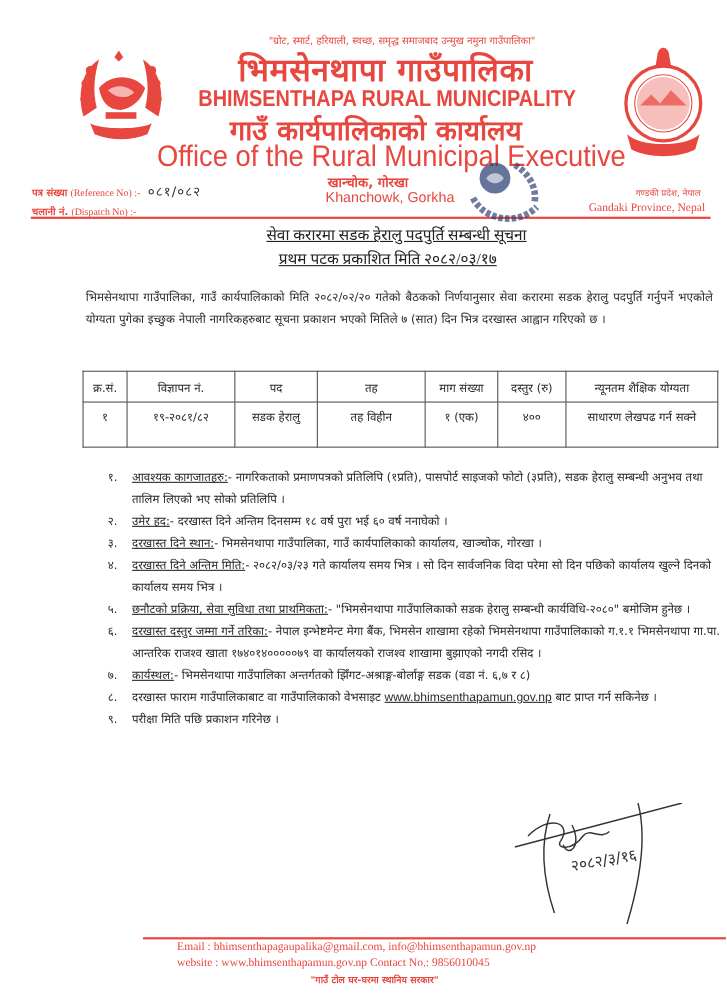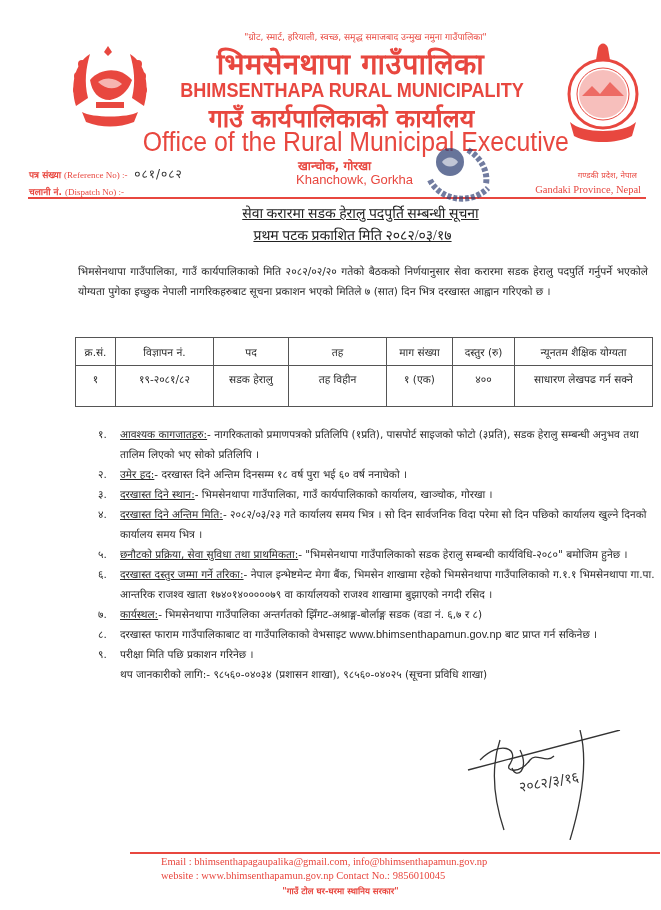--- a/index.html
+++ b/index.html
@@ -39,21 +39,21 @@
 
   table.posts { position: absolute; left: 75px; top: 337px; width: 578px; border-collapse: collapse; font-size: 10.5px; color: #2a2a2a; }
   table.posts td, table.posts th { border: 1px solid #555; text-align: center; font-weight: normal; padding: 0 3px; }
   table.posts th { height: 28px; }
   table.posts td { height: 41px; vertical-align: top; padding-top: 6px; }
 
   .items { position: absolute; left: 98px; top: 424px; width: 560px; font-size: 10.5px; color: #2a2a2a; }
   .item { position: relative; padding-left: 22px; line-height: 20px; margin-bottom: 0px; }
   .item .num { position: absolute; left: 0; top: 0; }
   .item .lbl { text-decoration: underline; }
-  .item a { color: #2a2a2a; font-family: "Liberation Sans", sans-serif; font-size: 11px; }
+  .item a { color: #2a2a2a; text-decoration: underline; font-family: "Liberation Sans", sans-serif; font-size: 11px; }
   .contact { padding-left: 22px; line-height: 20px; }
 
   .signature { position: absolute; left: 460px; top: 730px; width: 180px; height: 110px; }
 
   .footer-rule { position: absolute; left: 130px; width: 530px; top: 852px; height: 1.5px; background: #e8473f; }
   .footer-email { position: absolute; left: 161px; top: 856px; font-family: "Liberation Serif", serif; font-size: 10.5px; color: #e8473f; }
   .footer-web { position: absolute; left: 161px; top: 870px; font-family: "Liberation Serif", serif; font-size: 10.5px; color: #e8473f; }
   .footer-slogan { position: absolute; left: 0; width: 661px; top: 885px; text-align: center; font-size: 8.5px; color: #e8473f; font-weight: bold; padding-left: 20px; }
 </style>
 </head>
@@ -187,21 +187,20 @@
     <span class="lbl">कार्यस्थल:</span><span>- भिमसेनथापा गाउँपालिका अन्तर्गतको झिँगट-अश्राङ्ग-बोर्लाङ्ग सडक (वडा नं. ६,७ र ८)</span>
   </div>
   <div class="item">
     <span class="num">८.</span>
     <span>दरखास्त फाराम गाउँपालिकाबाट वा गाउँपालिकाको वेभसाइट </span><a>www.bhimsenthapamun.gov.np</a><span> बाट प्राप्त गर्न सकिनेछ ।</span>
   </div>
   <div class="item">
     <span class="num">९.</span>
     <span>परीक्षा मिति पछि प्रकाशन गरिनेछ ।</span>
   </div>
-  <div class="contact">थप जानकारीको लागि:- ९८५६०-०४०३४ (प्रशासन शाखा), ९८५६०-०४०२५ (सूचना प्रविधि शाखा)</div>
 </div>
 
 <svg class="signature" viewBox="0 0 180 110">
   <g fill="none" stroke="#333" stroke-width="1.3">
     <path d="M8 40 L160 0"></path>
     <path d="M40 10 C30 40 34 70 44 100"></path>
     <path d="M120 0 C128 30 122 70 110 110"></path>
     <path d="M20 30 C40 10 60 18 50 34 C44 42 60 44 70 30 C76 22 86 34 94 26"></path>
     <path d="M60 20 C70 40 56 50 52 38"></path>
   </g>

